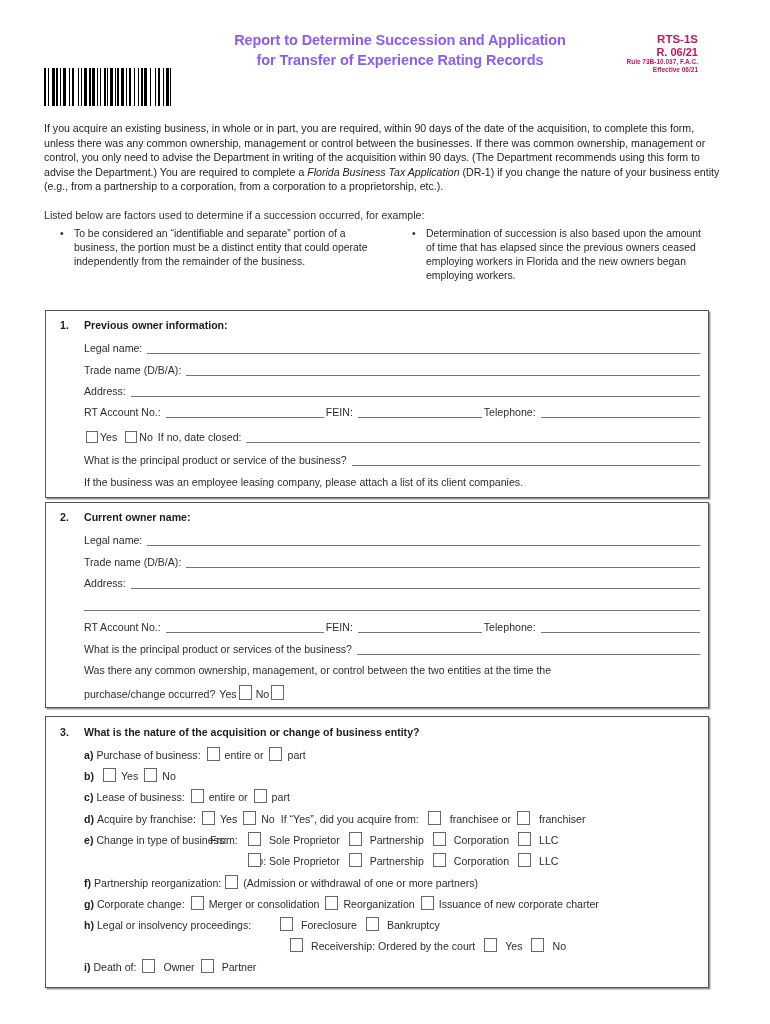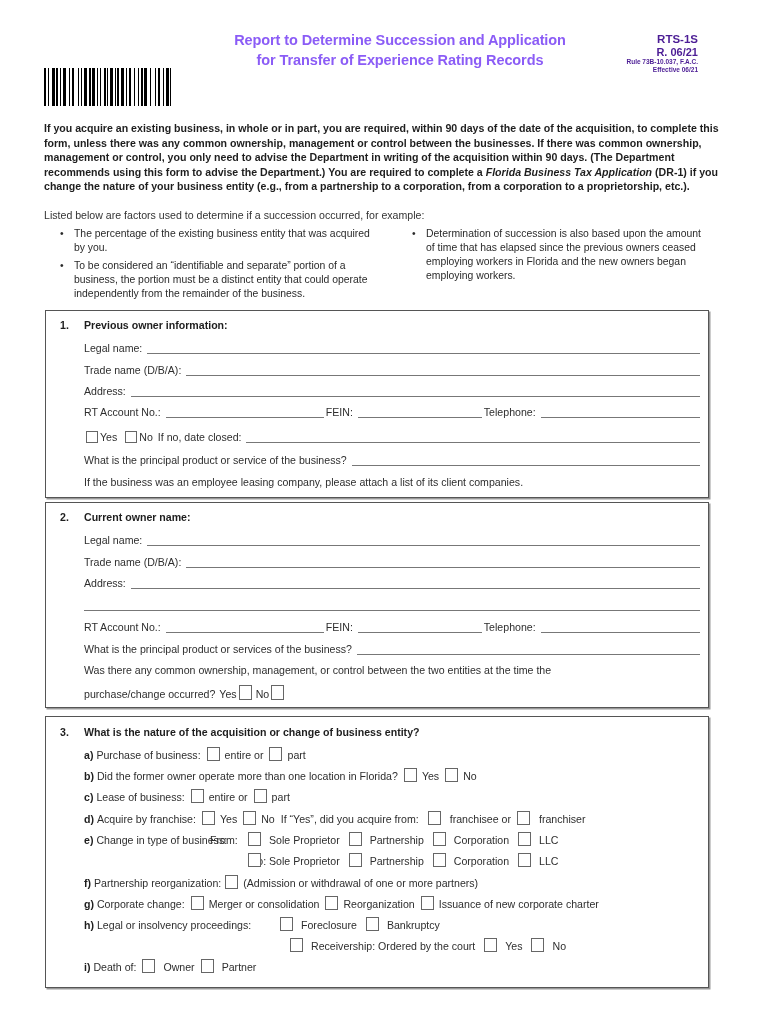--- a/index.html
+++ b/index.html
@@ -6,29 +6,29 @@
   body {
     width: 770px; height: 1024px; position: relative; overflow: hidden;
     font-family: "Liberation Sans", sans-serif; color: #1a1a1a;
   }
   .abs { position: absolute; }
   .title {
     left: 180px; top: 30px; width: 440px; text-align: center;
     font-family: "Liberation Sans", sans-serif; font-weight: bold;
     font-size: 14.5px; line-height: 20px; color: #8b5cf6; letter-spacing: -0.1px;
   }
-  .formid { right: 72px; top: 33px; text-align: right; color: #4c1d95; }
+  .formid { right: 72px; top: 33px; text-align: right; color: #be185d; }
   .formid .code { font-weight: bold; font-size: 11.5px; line-height: 13px; }
   .formid .rev { font-weight: bold; font-size: 11px; line-height: 12px; }
   .formid .small { font-weight: bold; font-size: 6.5px; line-height: 8px; }
   .barcode { left: 44px; top: 68px; width: 186px; height: 38px; display: flex; align-items: stretch; }
   .barcode span { display: block; background: #000; height: 100%; }
   .intro {
     left: 44px; top: 121px; width: 680px; font-size: 10.6px; line-height: 14.5px;
-    font-weight: bold; color: #1e1e1e;
+    font-weight: normal; color: #1e1e1e;
   }
   .intro i { font-style: italic; }
   .listed { left: 44px; top: 208px; font-size: 10.6px; color: #333; line-height: 14px; }
   .bullets-left { left: 58px; top: 227px; width: 320px; font-size: 10.4px; line-height: 14px; color: #2a2a2a; }
   .bullets-right { left: 410px; top: 227px; width: 300px; font-size: 10.4px; line-height: 14px; color: #2a2a2a; }
   .bul { position: relative; padding-left: 16px; margin-bottom: 4px; }
   .bul::before { content: "\2022"; position: absolute; left: 2px; top: 0; }
   .section {
     position: absolute; left: 45px; width: 662px;
     border: 1.5px solid #555; box-shadow: 1.5px 1.5px 0 #999; background: #fff;
@@ -122,21 +122,20 @@
     <span style="width: 1px; background: rgb(255, 255, 255);"></span>
     <span style="width: 1px; background: rgb(0, 0, 0);"></span>
     <span style="width: 3px; background: rgb(255, 255, 255);"></span>
   </div>
 
 <div class="abs intro">
   <span>If you acquire an existing business, in whole or in part, you are required, within 90 days of the date of the acquisition, to complete this form, unless there was any common ownership, management or control between the businesses. If there was common ownership, management or control, you only need to advise the Department in writing of the acquisition within 90 days. (The Department recommends using this form to advise the Department.) You are required to complete a </span><i>Florida Business Tax Application</i><span> (DR-1) if you change the nature of your business entity (e.g., from a partnership to a corporation, from a corporation to a proprietorship, etc.).</span>
 </div>
 <div class="abs listed">Listed below are factors used to determine if a succession occurred, for example:</div>
 <div class="abs bullets-left">
-  <div class="bul">The percentage of the existing business entity that was acquired by you.</div>
   <div class="bul">To be considered an “identifiable and separate” portion of a business, the portion must be a distinct entity that could operate independently from the remainder of the business.</div>
 </div>
 <div class="abs bullets-right">
   <div class="bul">Determination of succession is also based upon the amount of time that has elapsed since the previous owners ceased employing workers in Florida and the new owners began employing workers.</div>
 </div>
 
 <div class="section" style="top:310px;height:186px;">
   <div class="sechead" style="top:8px;">
     <span class="num">1.</span><span>Previous owner information:</span>
   </div>
@@ -225,21 +224,21 @@
     <span class="num">3.</span><span>What is the nature of the acquisition or change of business entity?</span>
   </div>
 
   <div class="row lbl" style="top:28px;">
     <b>a)</b>&nbsp;<span>Purchase of business:</span>
     <span class="cb"></span><span>entire or</span>
     <span class="cb"></span><span>part</span>
   </div>
 
   <div class="row lbl" style="top:49px;">
-    <b>b)</b>&nbsp;<span>Did the former owner operate more than one location in Florida?</span>
+    <b>b)</b>&nbsp;
     <span class="cb"></span><span>Yes</span>
     <span class="cb"></span><span>No</span>
   </div>
 
   <div class="row lbl" style="top:70px;">
     <b>c)</b>&nbsp;<span>Lease of business:</span>
     <span class="cb"></span><span>entire or</span>
     <span class="cb"></span><span>part</span>
   </div>
 

